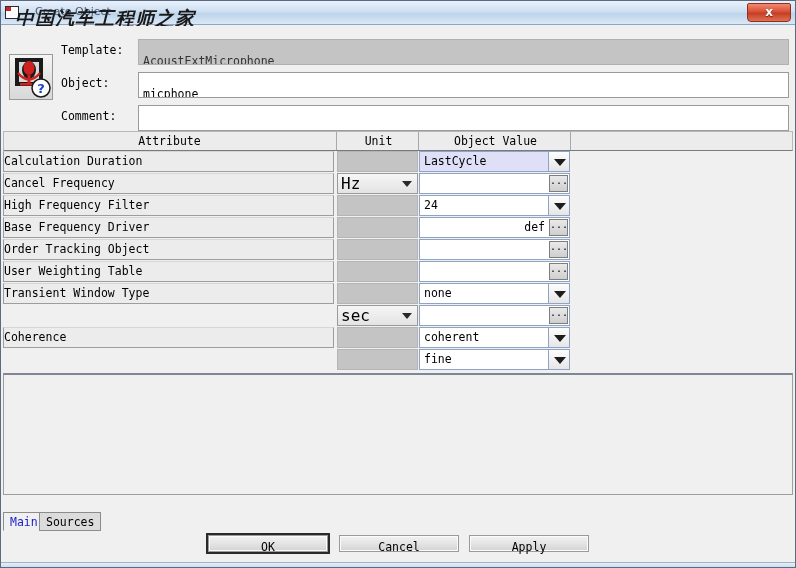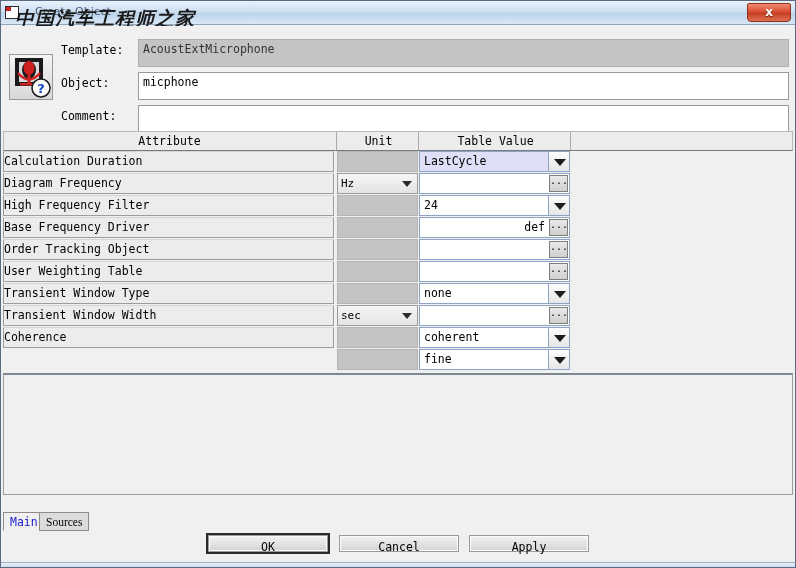--- a/index.html
+++ b/index.html
@@ -84,27 +84,27 @@
     border: 1px solid #999;
   }
 
   .field-label {
     position: absolute;
     font-size: 11.5px;
     color: #000;
   }
   .field-input {
     position: absolute;
-    height: 28px;
+    height: 20px;
     background: #ffffff;
     border: 1px solid #9a9a9a;
     font-family: "DejaVu Sans Mono", "Liberation Mono", monospace;
     font-size: 11.5px;
     color: #000;
-    padding: 0 4px;
+    padding: 12px 4px;
     line-height: 18px;
     white-space: nowrap;
     overflow: hidden;
   }
   .field-input.readonly { background: #c4c4c4; border: 1px solid #b0b0b0; color:#333; }
 
   
   .tbl { position: absolute; left: 2px; top: 130px; width: 790px; }
   .thead {
     position: relative; height: 20px;
@@ -140,21 +140,21 @@
     border: 1px solid #b5b5b5;
   }
   .unit-combo {
     position: absolute; left: 334px; top: 0;
     width: 81px; height: 21px;
     background: linear-gradient(to bottom, #f6f6f6, #e3e3e3);
     border: 1px solid #9a9a9a;
   }
   .unit-combo .utxt {
     position: absolute; left: 3px; top: 0; height: 19px; line-height: 19px;
-    font-size: 11px; color: #000;
+    font-size: 16px; color: #000;
   }
   .unit-combo .uarr {
     position: absolute; right: 5px; top: 7px;
     width: 0; height: 0;
     border-left: 5px solid transparent;
     border-right: 5px solid transparent;
     border-top: 6px solid #2a2a2a;
   }
 
   .cell-val {
@@ -209,21 +209,21 @@
   .tabs { position: absolute; left: 2px; top: 504px; height: 20px; }
   .tab {
     position: absolute; top: 7px; height: 19px;
     line-height: 18px;
     font-size: 11.5px;
     padding: 0 6px;
     border: 1px solid #8c8c8c;
     cursor: pointer;
   }
   .tab.active { background: #f0f0f0; color: #1b1bcc; border-bottom-color: #f0f0f0; }
-  .tab.inactive { background: #dcdcdc; color: #000; font-family: Liberation Serif, serif; }
+  .tab.inactive { background: #dcdcdc; color: #000; }
 
   
   .btn {
     position: absolute; top: 534px; height: 17px;
     background: linear-gradient(to bottom, #f2f2f2 0%, #e4e4e4 50%, #d3d3d3 100%);
     border: 1px solid #9a9a9a;
     box-shadow: inset 0 0 0 1px #fbfbfb;
     font-size: 11.5px; color: #000;
     text-align: center; line-height: 23px;
     cursor: pointer;
@@ -279,36 +279,36 @@
     <div class="field-label" style="left:60px; top:83px;">Comment:</div>
     <div class="field-input" style="left:137px; top:79px; width:651px;"></div>
   </div>
 
   <div class="tbl">
     <div class="thead">
       <div class="th" style="left:0px; width:331px;">Attribute</div>
       <div class="th-sep" style="left:332px;"></div>
       <div class="th" style="left:334px; width:81px;">Unit</div>
       <div class="th-sep" style="left:414px;"></div>
-      <div class="th" style="left:416px; width:151px;">Table Value</div>
+      <div class="th" style="left:416px; width:151px;">Object Value</div>
       <div class="th-sep" style="left:566px;"></div>
     </div>
     <div id="rows">
         <div class="trow">
           <div class="cell-attr">Calculation Duration</div>
           <div class="cell-unit"></div>
           <div class="cell-val hl">
             <span class="vtxt">LastCycle</span>
             <span class="btn-arrow">
               <i></i>
             </span>
           </div>
         </div>
         <div class="trow">
-          <div class="cell-attr">Diagram Frequency</div>
+          <div class="cell-attr">Cancel Frequency</div>
           <div class="unit-combo">
             <span class="utxt">Hz</span>
             <span class="uarr"></span>
           </div>
           <div class="cell-val">
             <span class="vtxt"></span>
             <span class="btn-dots">...</span>
           </div>
         </div>
         <div class="trow">
@@ -349,21 +349,20 @@
           <div class="cell-attr">Transient Window Type</div>
           <div class="cell-unit"></div>
           <div class="cell-val">
             <span class="vtxt">none</span>
             <span class="btn-arrow">
               <i></i>
             </span>
           </div>
         </div>
         <div class="trow">
-          <div class="cell-attr">Transient Window Width</div>
           <div class="unit-combo">
             <span class="utxt">sec</span>
             <span class="uarr"></span>
           </div>
           <div class="cell-val">
             <span class="vtxt"></span>
             <span class="btn-dots">...</span>
           </div>
         </div>
         <div class="trow">

